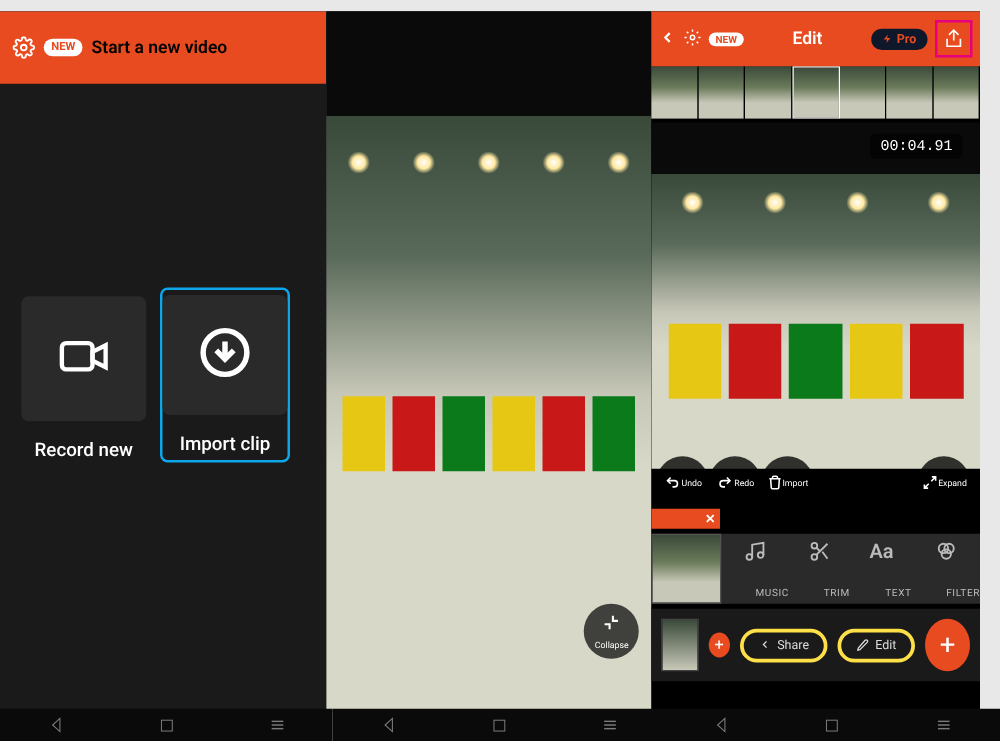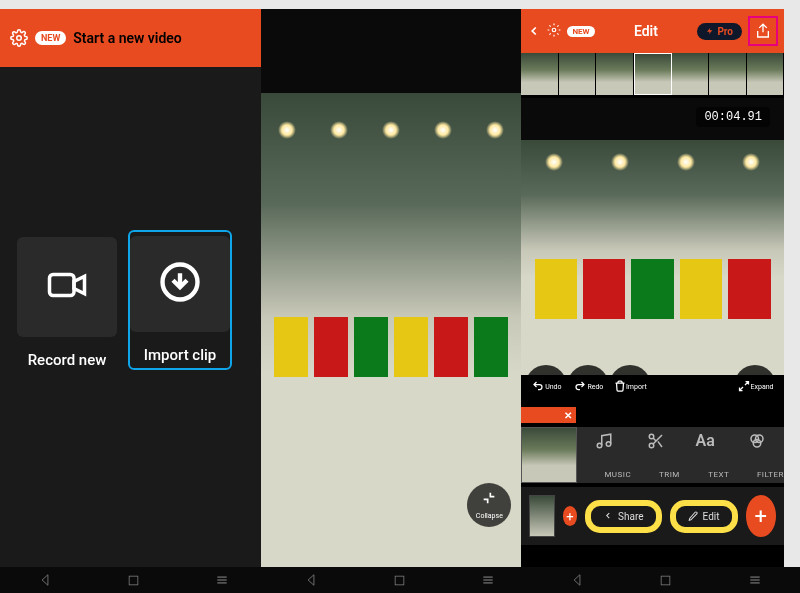--- a/index.html
+++ b/index.html
@@ -258,21 +258,21 @@
     width: 20px; height: 20px;
     background: #e84b20;
     border-radius: 50%;
     color: #fff;
     font-size: 13px;
     display: flex;
     align-items: center;
     justify-content: center;
   }
   .pill-btn {
-    border: 6px solid #fde047;
+    border: 3px solid #fde047;
     border-radius: 15px;
     padding: 5px 12px;
     color: #ddd;
     font-size: 10px;
     display: flex;
     align-items: center;
     gap: 5px;
   }
   .fab {
     width: 42px; height: 42px;

